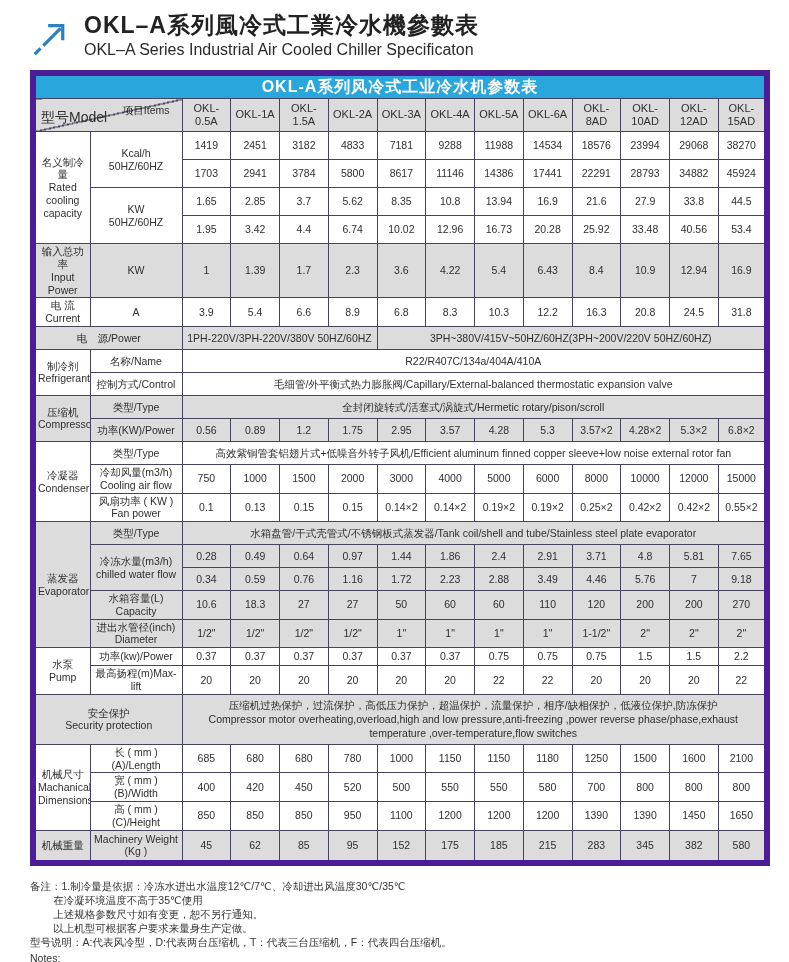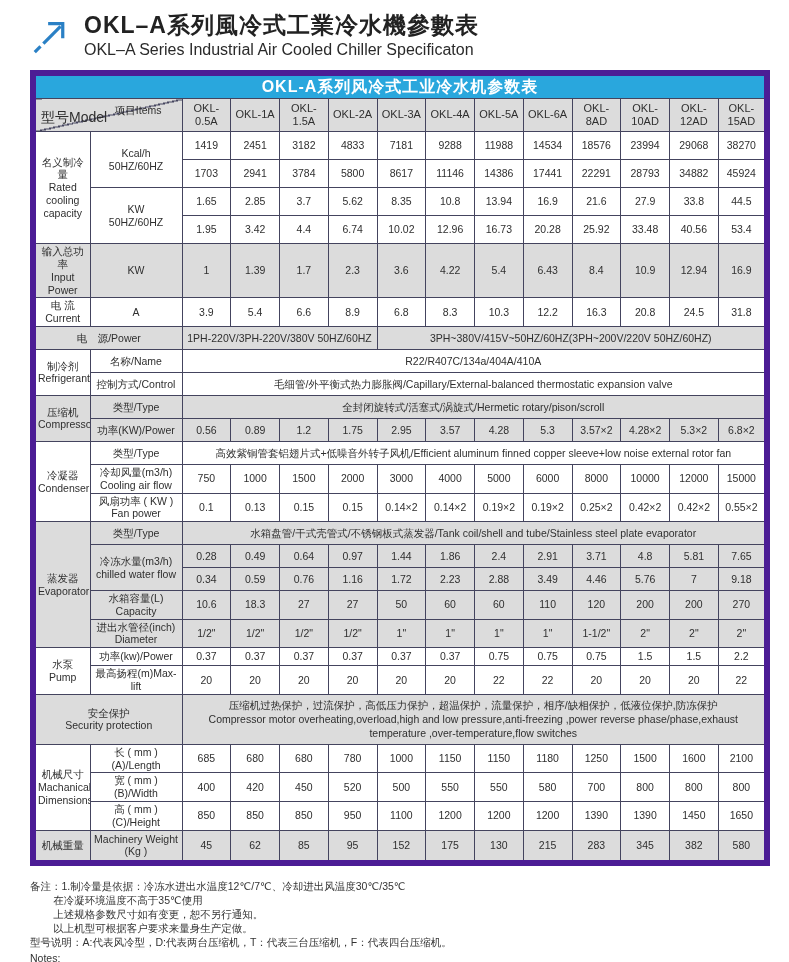--- a/index.html
+++ b/index.html
@@ -6,21 +6,21 @@
   .page{
     position:relative;
     width:789px;min-height:962px;
     background:#fff;
     font-family:"Liberation Sans","DejaVu Sans",sans-serif;
     color:#2f2f2f;
     box-sizing:border-box;
     padding:10px 19px 10px 30px;
   }
   
-  .masthead{display:flex;align-items:flex-start;gap:12px;margin:2px 0 10px 0;}
+  .masthead{display:flex;align-items:center;gap:12px;margin:2px 0 10px 0;}
   .logo{width:42px;height:42px;flex:0 0 auto;margin-top:2px;}
   .titles h1{margin:0;font-size:23px;font-weight:700;letter-spacing:1px;color:#222;line-height:1.15;}
   .titles h2{margin:2px 0 0 0;font-size:16px;font-weight:500;color:#2a2a2a;line-height:1.2;}
   
   table.spec{
     width:740px;border-collapse:collapse;table-layout:fixed;
     border:6px solid #4c1d95;
     font-size:10.5px;line-height:1.22;
   }
   table.spec td{
@@ -47,21 +47,21 @@
   
   td.diag{
     position:relative;padding:0;
     background:#dcdcdc linear-gradient(to bottom right,
       transparent calc(50% - 0.7px),
       #44445e calc(50% - 0.7px),
       #44445e calc(50% + 0.7px),
       transparent calc(50% + 0.7px)) !important;
   }
   .diag-model{position:absolute;left:5px;bottom:5px;font-size:14px;}
-  .diag-items{position:absolute;right:20px;top:5px;font-size:10.5px;}
+  .diag-items{position:absolute;right:12px;top:5px;font-size:10.5px;}
   
   .notes{margin-top:14px;font-size:10.5px;color:#333;}
   .note-line{white-space:pre-wrap;line-height:1.32;}
   .notes-en{margin-top:3px;}
 </style>
 </head>
 <body>
 
 <div class="page">
 
@@ -423,21 +423,21 @@
         </tr>
         <tr class="big shade">
           <td class="group">机械重量</td>
           <td class="sub">Machinery Weight<br>(Kg )</td>
           <td>45</td>
           <td>62</td>
           <td>85</td>
           <td>95</td>
           <td>152</td>
           <td>175</td>
-          <td>130</td>
+          <td>185</td>
           <td>215</td>
           <td>283</td>
           <td>345</td>
           <td>382</td>
           <td>580</td>
         </tr>
       </tbody>
   </table>
 
   <section class="notes">

